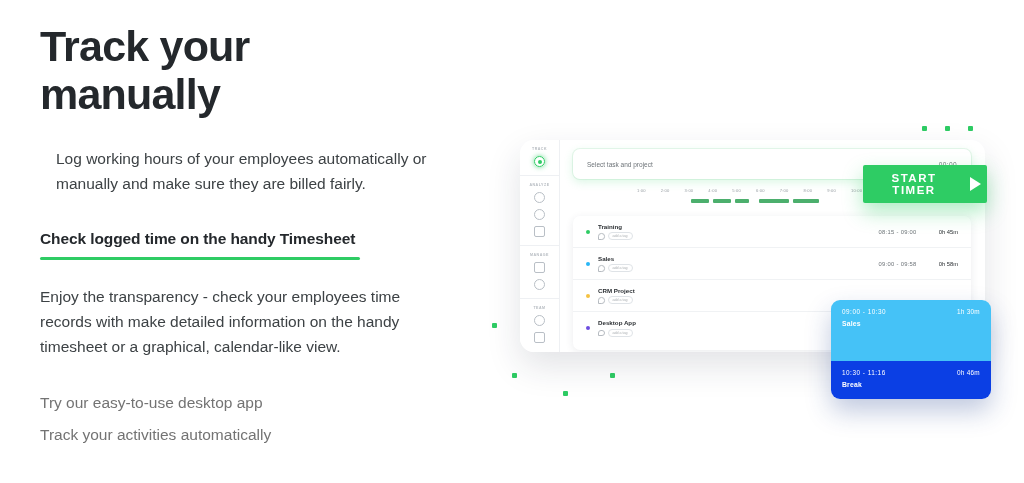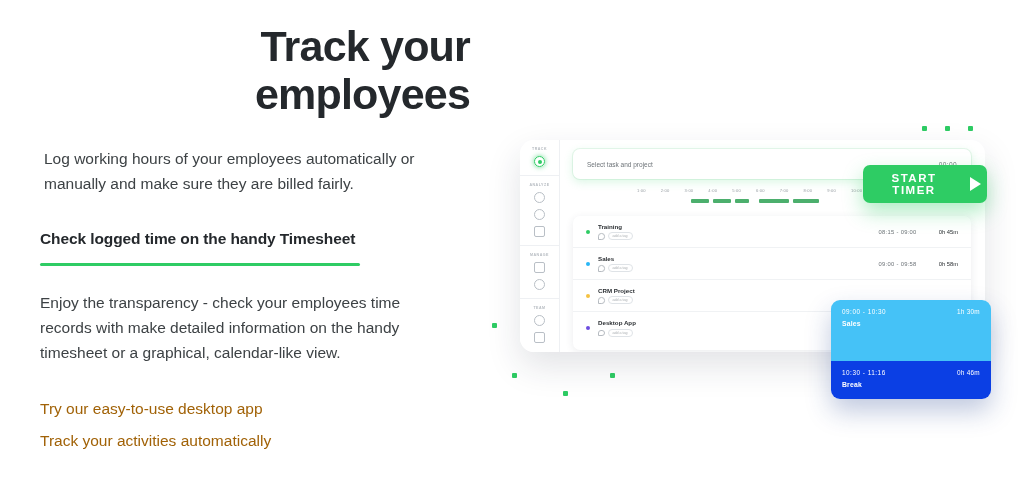--- a/index.html
+++ b/index.html
@@ -8,33 +8,33 @@
     font-family:"Liberation Sans",sans-serif;color:#25282b;position:relative;
   }
   .stage{position:relative;width:1024px;height:483px;}
 
   
   .left{position:absolute;left:40px;top:22px;width:430px;}
   .headline{
     font-size:43px;line-height:48px;font-weight:bold;letter-spacing:-0.8px;
     color:#24282c;margin:0 0 28px 0;
   }
-  .headline .ln{display:block;text-align:right;}
+  .headline .ln{display:block;}
   .lead{
-    font-size:15.5px;line-height:25px;color:#3d4245;margin:0 0 34px 4px;max-width:375px;
+    font-size:15.5px;line-height:25px;color:#3d4245;margin:0 0 34px 16px;max-width:375px;
   }
   .subhead{
-    font-size:15.5px;font-weight:bold;color:#24282c;margin:0 0 15px 0;letter-spacing:-0.1px;
+    font-size:15.5px;font-weight:bold;color:#24282c;margin:0 0 9px 0;letter-spacing:-0.1px;
   }
   .rule{width:320px;height:3px;background:#2ecc64;margin:0 0 24px 0;border-radius:2px;}
   .body-copy{
     font-size:15.5px;line-height:25px;color:#3d4245;margin:0 0 28px 0;max-width:400px;
   }
   .quiet-link{
-    font-size:15.5px;line-height:32px;color:#a16207;display:block;text-decoration:none;
+    font-size:15.5px;line-height:32px;color:#737373;display:block;text-decoration:none;
   }
 
   
   .mock{position:absolute;left:520px;top:140px;width:465px;height:215px;}
 
   .app-card{
     position:absolute;left:0;top:0;width:465px;height:212px;background:#ffffff;
     border-radius:14px;box-shadow:0 14px 34px rgba(28,40,64,.13);overflow:hidden;
   }
   
@@ -104,41 +104,41 @@
   .ov-a{background:#45c2f7;padding:8px 11px 34px 11px;}
   .ov-b{background:#0b3fe4;padding:8px 11px 11px 11px;}
   .ov-head{display:flex;justify-content:space-between;align-items:center;margin-bottom:5px;}
   .ov-time{font-size:6.4px;color:#fff;letter-spacing:.5px;}
   .ov-dur{font-size:6.4px;color:#fff;letter-spacing:.3px;}
   .ov-name{font-size:6.8px;color:#fff;font-weight:bold;letter-spacing:.2px;}
 
   
   .timer-btn{
     position:absolute;left:343px;top:25px;width:124px;height:38px;background:#2ecc64;
-    border-radius:7px;box-shadow:0 9px 20px rgba(46,204,100,.38);
+    border-radius:2px;box-shadow:0 9px 20px rgba(46,204,100,.38);
     display:flex;align-items:center;justify-content:center;gap:11px;border:none;cursor:pointer;
   }
   .timer-label{font-size:11.5px;color:#fff;font-weight:bold;letter-spacing:1.5px;}
   .play{
     width:0;height:0;border-left:11px solid #fff;border-top:7px solid transparent;
     border-bottom:7px solid transparent;
   }
 
   
   .dec{position:absolute;width:5px;height:5px;background:#2ecc64;border-radius:1px;}
 </style>
 </head>
 <body>
 
 <div class="stage">
 
   <div class="left">
     <h1 class="headline">
       <span class="ln">Track your</span>
-      <span class="ln">employees</span>
+      <span class="ln">manually</span>
     </h1>
     <p class="lead">Log working hours of your employees automatically or manually and make sure they are billed fairly.</p>
     <div class="subhead">Check logged time on the handy Timesheet</div>
     <div class="rule"></div>
     <p class="body-copy">Enjoy the transparency - check your employees time records with make detailed information on the handy timesheet or a graphical, calendar-like view.</p>
     <a class="quiet-link" href="#">Try our easy-to-use desktop app</a>
     <a class="quiet-link" href="#">Track your activities automatically</a>
   </div>
 
   <div class="dec" style="left:922px;top:126px;"></div>

